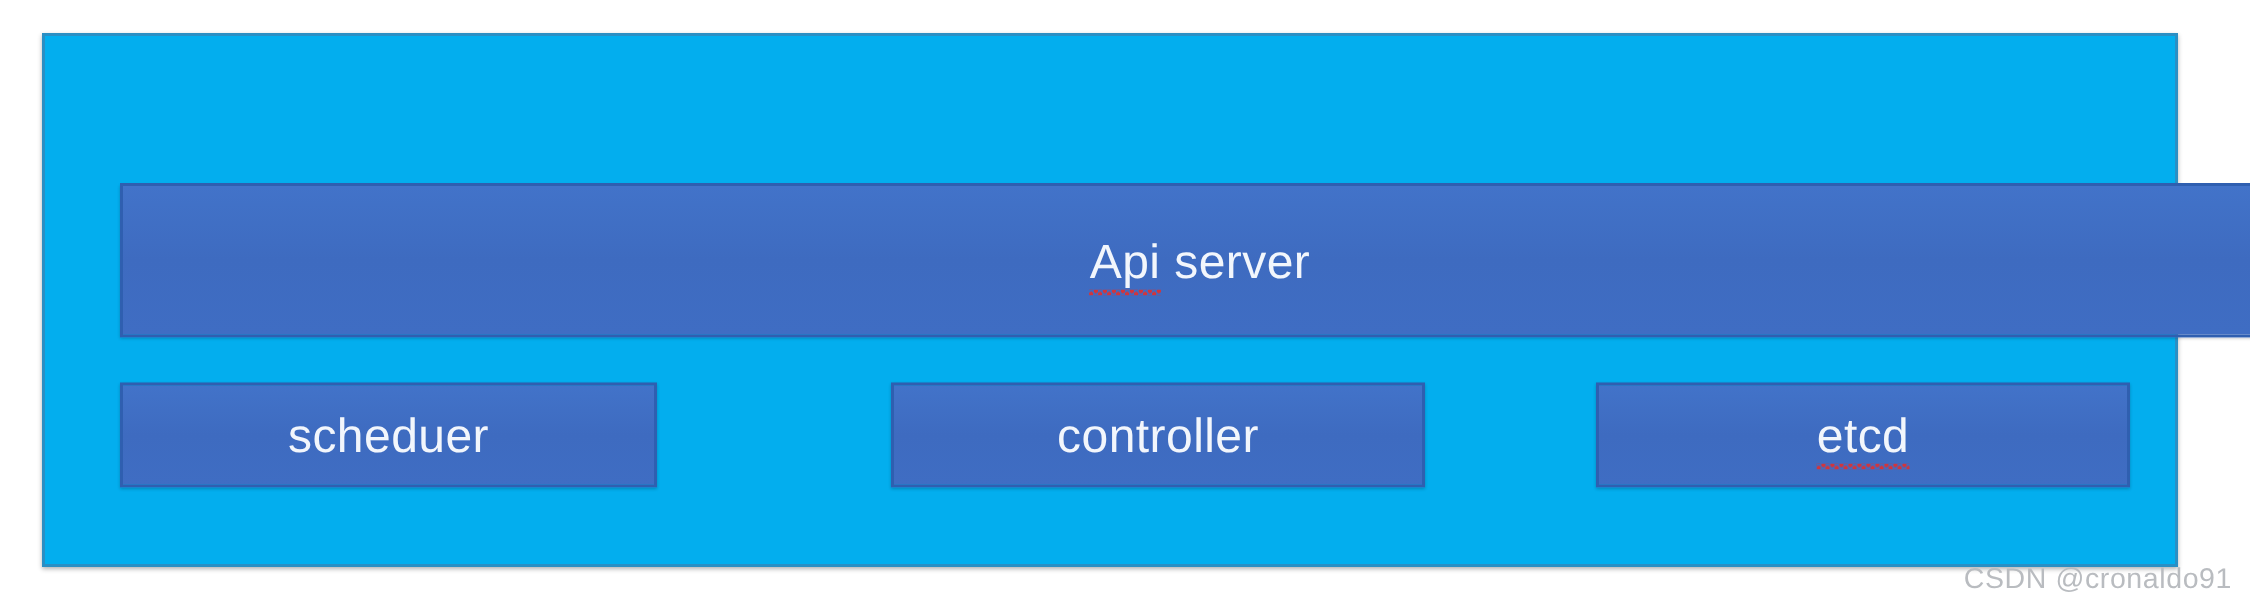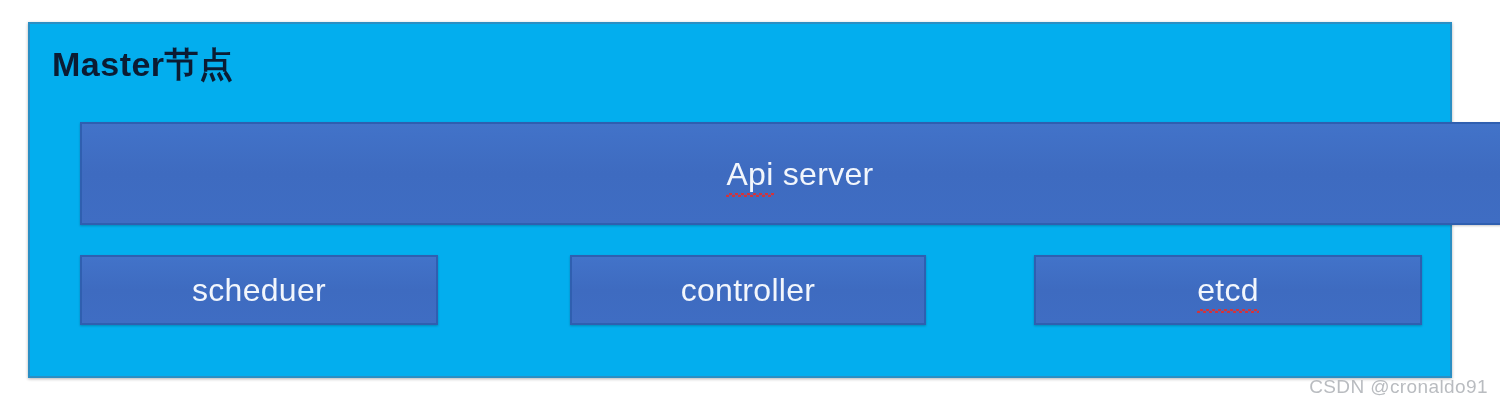--- a/index.html
+++ b/index.html
@@ -88,40 +88,39 @@
     width: 1440px;
     height: 103px;
   }
 
   
   .row-bottom .comp-box {
     top: 231px;
     height: 70px;
   }
   .box-scheduer   { left: 50px;   width: 358px; }
-  .box-controller { left: 540px;  width: 356px; }
-  .box-etcd       { left: 1004px; width: 388px; }
+  .box-controller { left: 564px;  width: 356px; }
+  .box-etcd       { left: 1034px; width: 356px; }
 
   
   .watermark {
     position: absolute;
     right: 12px;
     bottom: 6px;
     font-size: 19px;
     color: #b9bcc0;
     letter-spacing: 0.4px;
     white-space: nowrap;
   }
 </style>
 </head>
 <body>
 
 <div class="master-panel">
 
-  <div class="panel-title">Master节点</div>
 
   <div class="comp-box box-apiserver">
     <span class="comp-label">
       <span class="spell-wrap">Api</span><span> server</span>
     </span>
   </div>
 
   <div class="row-bottom">
 
     <div class="comp-box box-scheduer">

